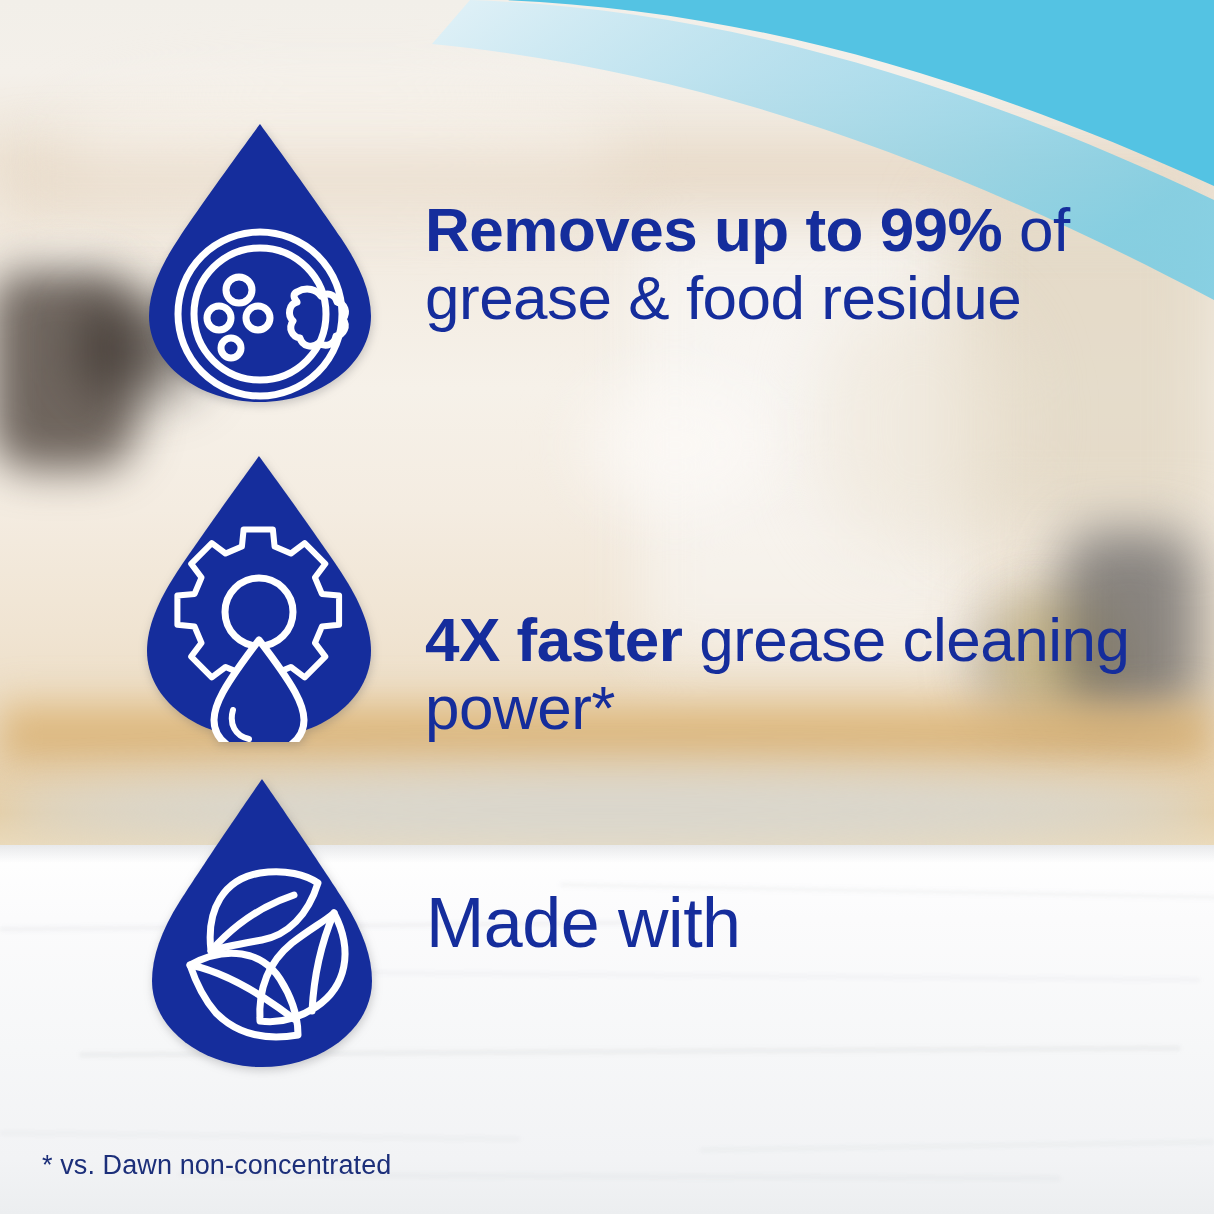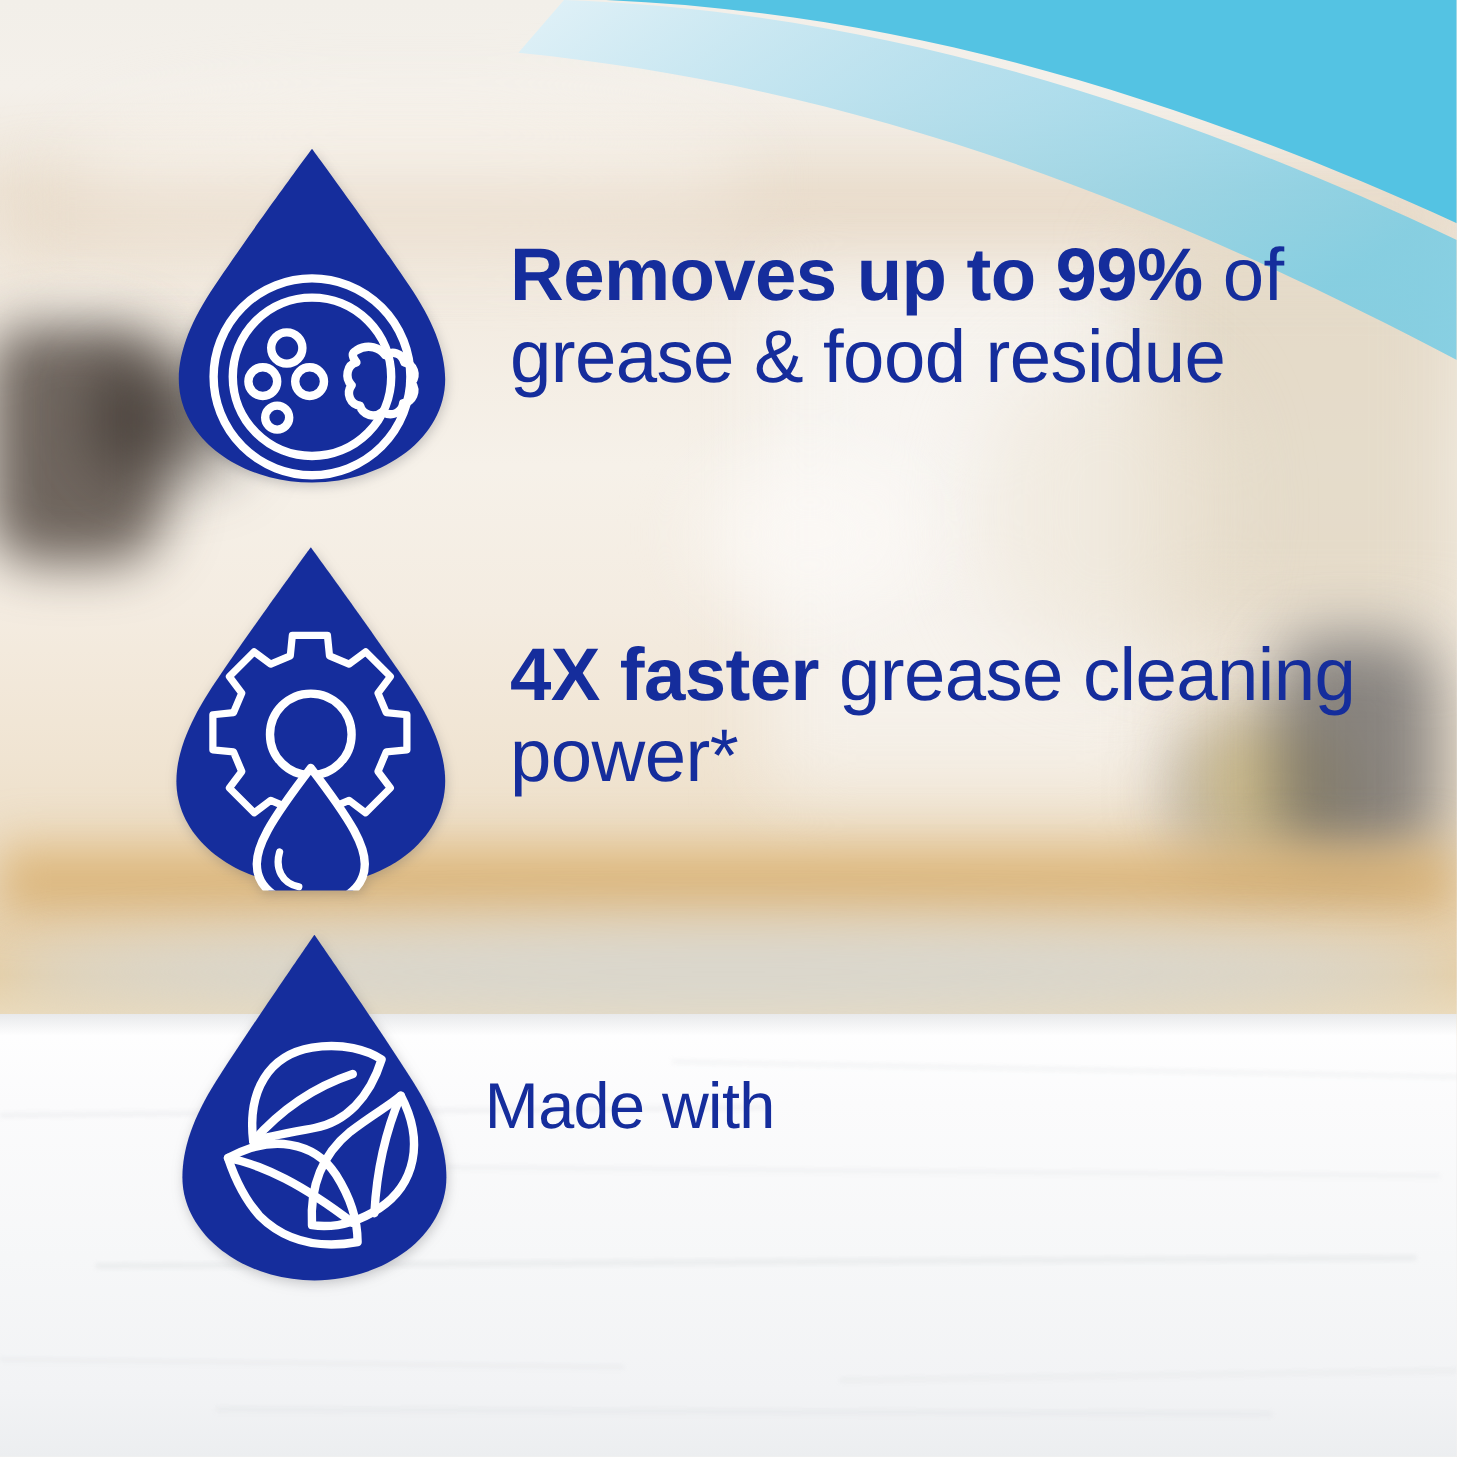--- a/index.html
+++ b/index.html
@@ -156,25 +156,25 @@
     color:#152d9c;
     font-weight:400;
     letter-spacing:-0.5px;
     line-height:1.10;
   }
   .feature-text b { font-weight:700; }
 
   #row1 { left:145px; top:120px; }
   #row1 .feature-text { font-size:62px; margin-left:50px; margin-top:2px; }
 
-  #row2 { left:143px; top:452px; }
+  #row2 { left:143px; top:452px;align-items:flex-end; }
   #row2 .feature-text { font-size:62px; margin-left:50px; }
 
   #row3 { left:148px; top:775px; }
-  #row3 .feature-text { font-size:54px; margin-left:28px; }
+  #row3 .feature-text { font-size:70px; margin-left:50px; }
 
   .footnote {
     position:absolute; left:42px; top:1150px;
     color:#1c2f7a; font-size:27px; font-weight:400;
     letter-spacing:0.1px;
   }
 </style>
 </head>
 <body>
 
@@ -326,15 +326,16 @@
                      C 54 222, 46 202, 42 190 Z"></path>
             <path d="M 42 190 C 72 196, 104 212, 146 244"></path>
           </g>
         </svg>
       </div>
       <div class="feature-text">
         <span>Made with</span><br>
       </div>
     </div>
 
+    <div class="footnote">* vs. Dawn non-concentrated</div>
 
   </div>
 </div>
 
 </body></html>

